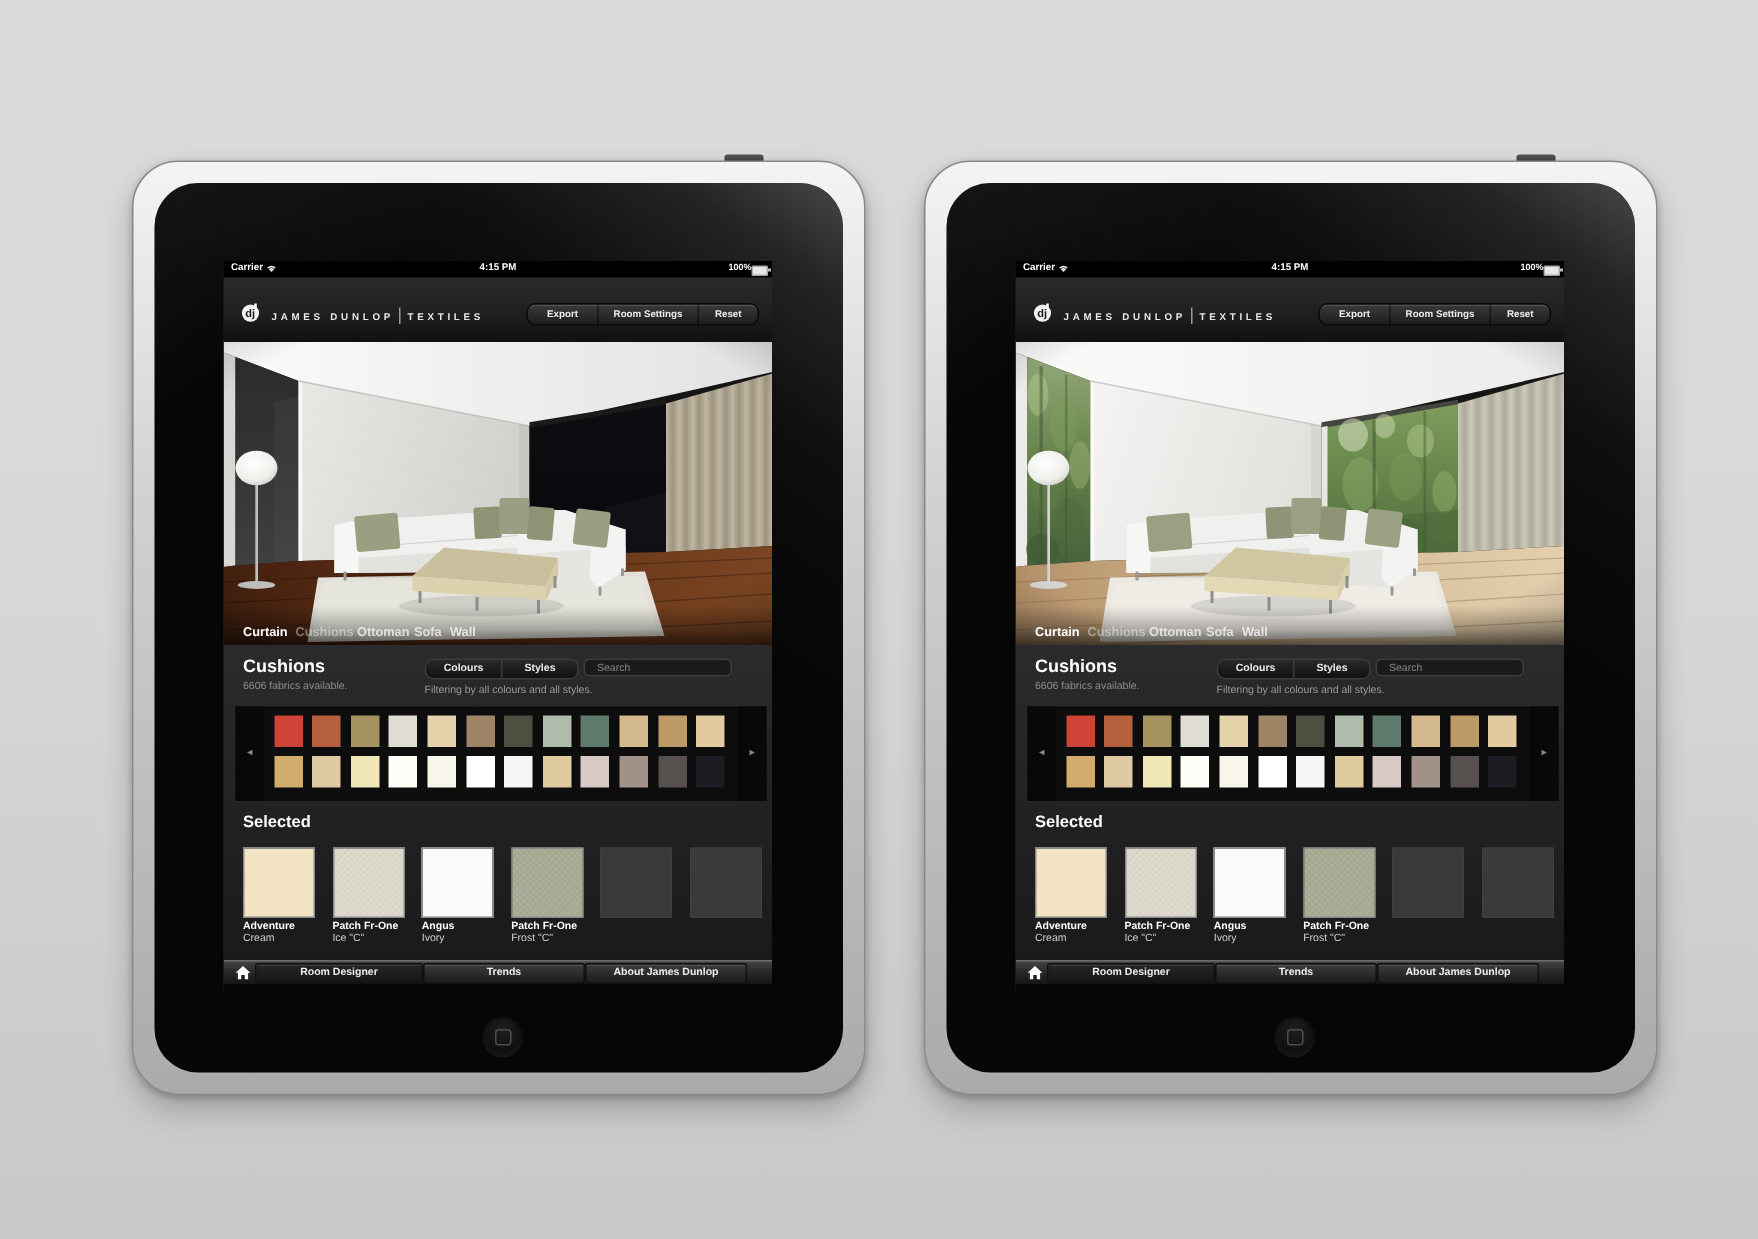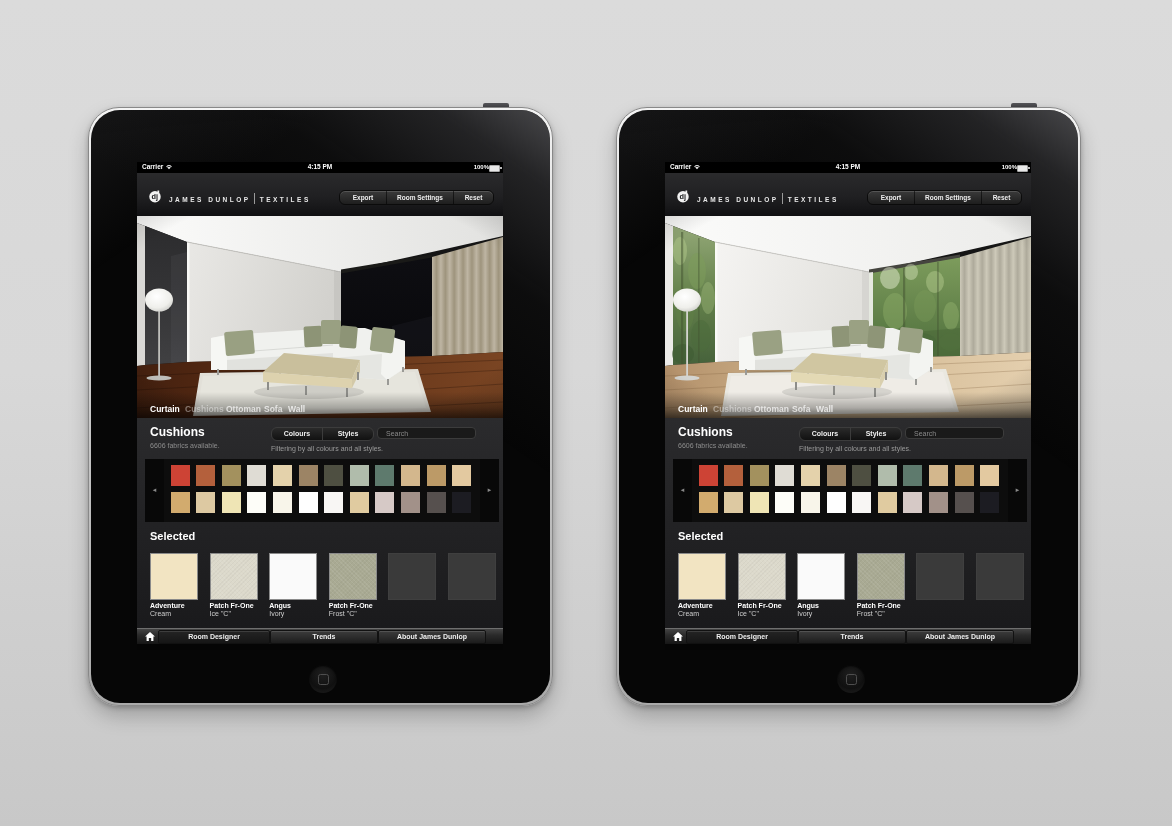--- a/index.html
+++ b/index.html
@@ -4,21 +4,21 @@
 <style>
 html,body{margin:0;padding:0;}
 *{-webkit-font-smoothing:antialiased;}
 body{width:1172px;height:826px;overflow:hidden;position:relative;
   font-family:"Liberation Sans",sans-serif;
   background:linear-gradient(180deg,#dbdbdb 0%,#d8d8d8 45%,#cecece 78%,#c8c8c8 100%);}
 .ipad{position:absolute;width:465px;height:599px;}
 .pbtn{position:absolute;top:-4px;width:26px;height:10px;background:linear-gradient(180deg,#56565a,#2e2e30);border-radius:2px;}
 .shell{position:absolute;left:0;top:0;width:459px;height:593px;
   background:linear-gradient(180deg,#f4f4f4 0%,#d2d2d2 35%,#aaaaaa 100%);
-  border:1px solid #888888;border-radius:31px;padding:2px;
+  border:1px solid #888888;border-radius:31px;padding:14px;
   box-shadow:0 10px 20px rgba(0,0,0,0.22),0 2px 5px rgba(0,0,0,0.22);}
 .bezel{position:relative;width:459px;height:593px;background:#060606;border-radius:29px;overflow:hidden;}
 .bezel:before{content:"";position:absolute;left:0;top:0;right:0;bottom:0;border-radius:29px;
   background:linear-gradient(215deg,rgba(125,125,130,0.55) 0%,rgba(95,95,100,0.32) 9%,rgba(55,55,58,0.14) 22%,rgba(0,0,0,0) 40%),
   linear-gradient(145deg,rgba(90,90,95,0.18) 0%,rgba(0,0,0,0) 18%);}
 .screen{position:absolute;left:46px;top:52px;width:366px;height:488px;background:#151515;overflow:hidden;will-change:transform;}
 .home{position:absolute;left:50%;margin-left:-11.5px;top:555px;width:28px;height:28px;border-radius:50%;
   background:radial-gradient(circle at 50% 35%,#1f1f1f 0%,#101010 60%,#262626 100%);
   box-shadow:inset 0 1px 2px rgba(0,0,0,0.9);}
 .home:after{content:"";position:absolute;left:8.5px;top:8.5px;width:9px;height:9px;border:1.5px solid #4e4e4e;border-radius:2.5px;}

